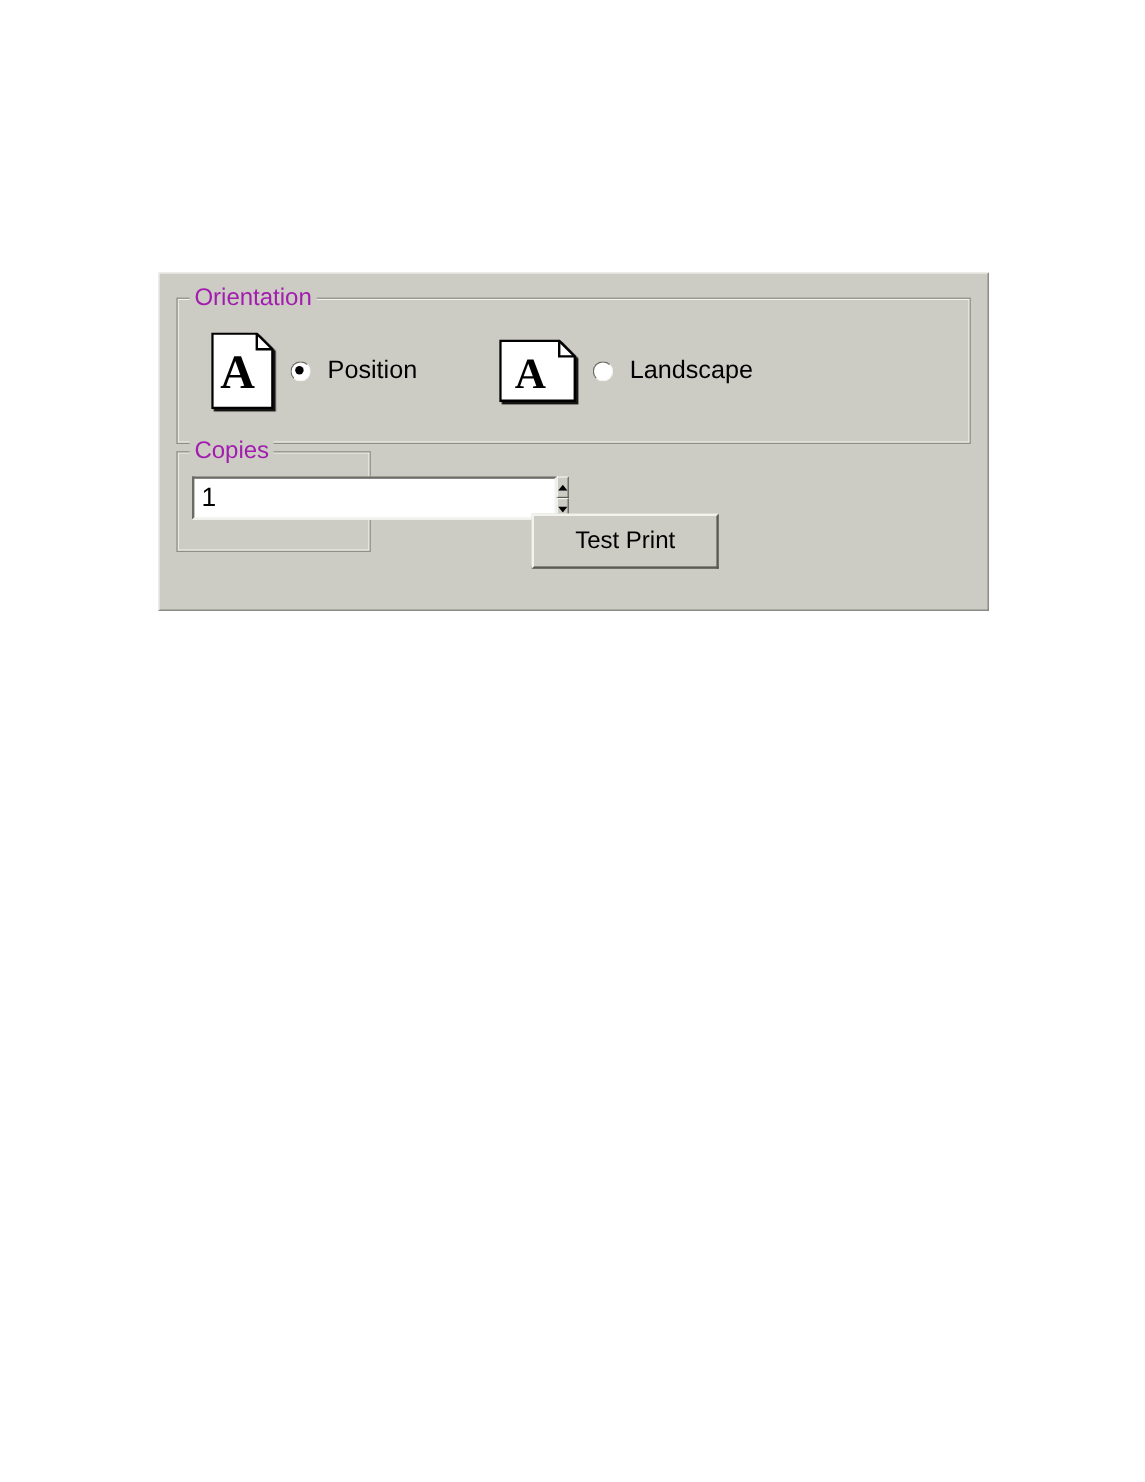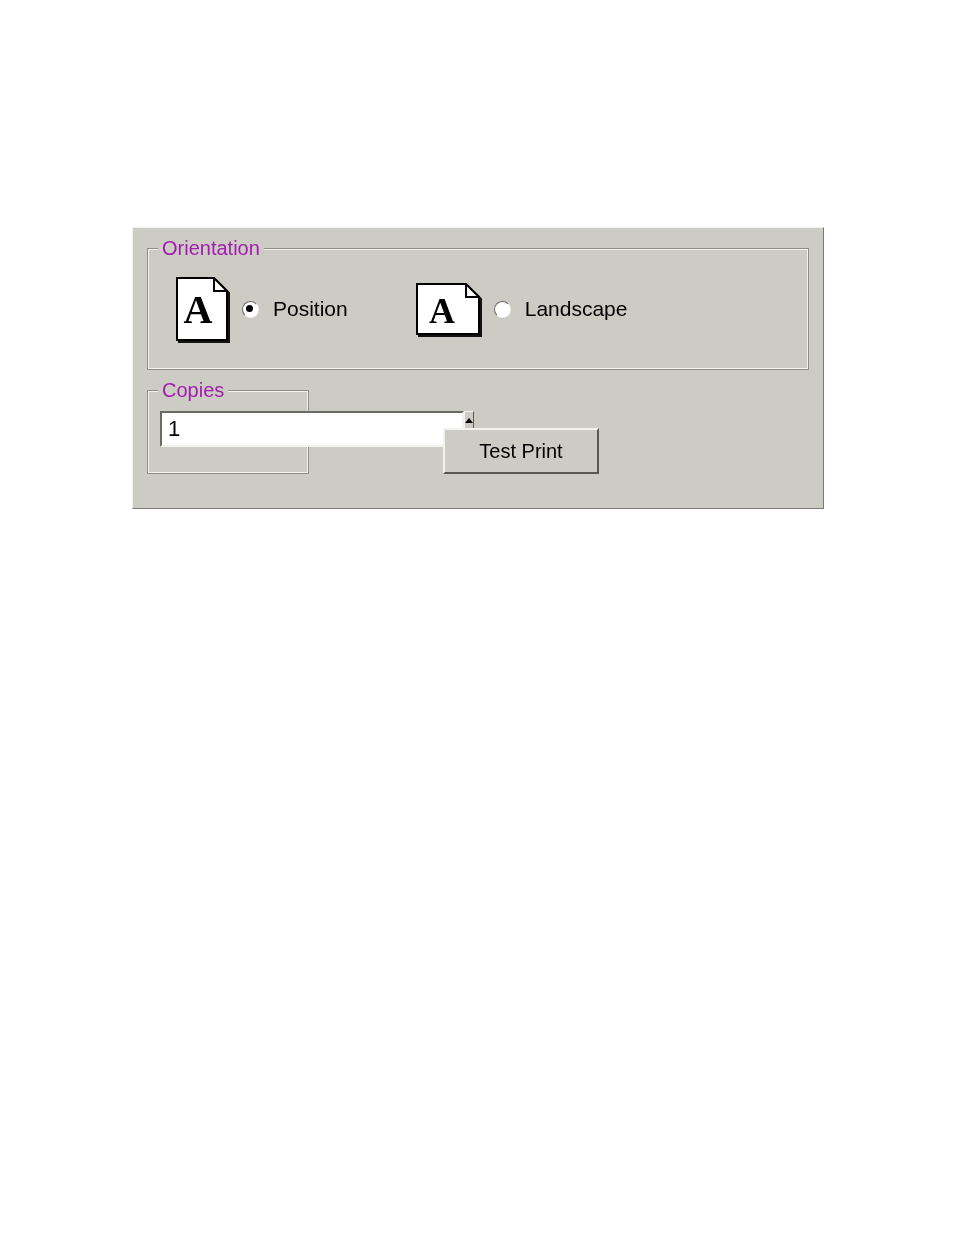--- a/index.html
+++ b/index.html
@@ -88,21 +88,21 @@
     background: #000;
     top: 3px; left: 3px;
   }
   .radio-label {
     font-size: 21px;
   }
   .gap-after-portrait { width: 32px; }
   
   #copies-group {
     left: 14px;
-    top: 162px;
+    top: 148px;
     width: 160px;
     height: 82px;
   }
   .spin-wrap {
     position: absolute;
     left: 12px;
     top: 20px;
     width: 120px;
     height: 36px;
     display: flex;

